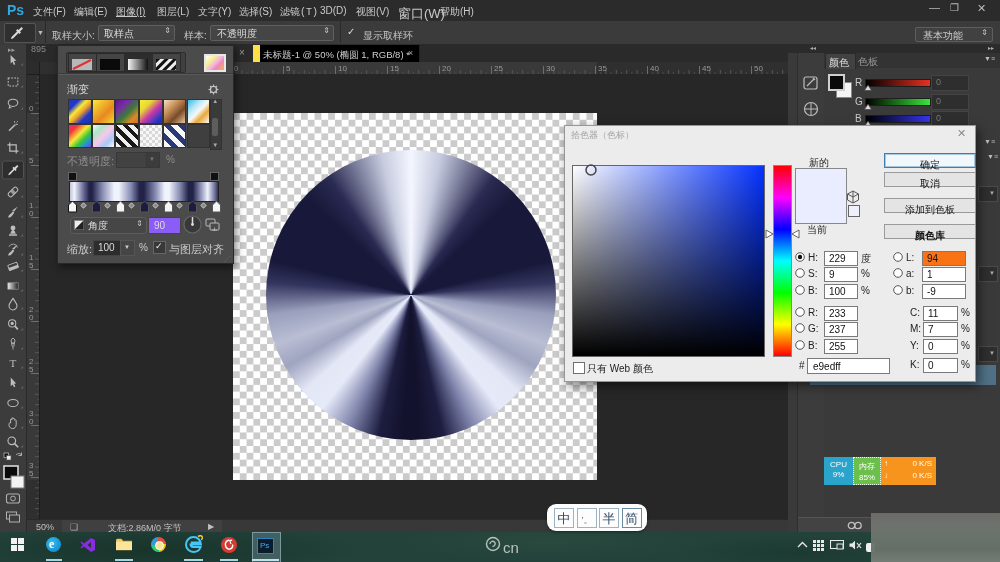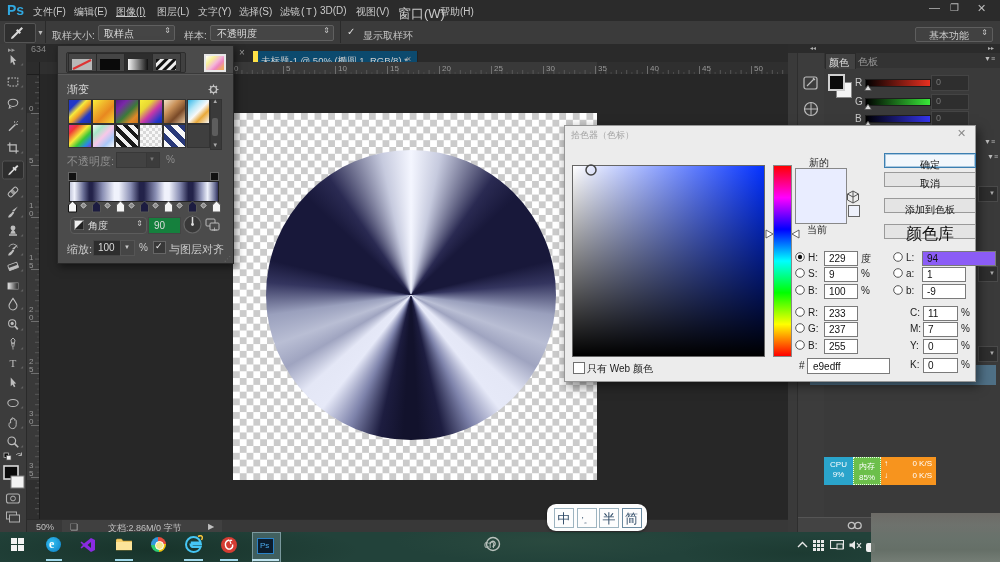--- a/index.html
+++ b/index.html
@@ -44,29 +44,29 @@
   </div>
   <span class="abs txt" style="left:184px;top:8px;font-size:10px;color:#c6c6c6;">样本:</span>
   <div class="abs" style="left:210px;top:4px;width:122px;height:14px;background:#454545;border:1px solid #606060;border-radius:2px;">
     <span class="abs txt" style="left:6px;top:1px;font-size:10px;color:#ddd;">不透明度</span>
     <span class="abs txt" style="right:3px;top:0px;font-size:8px;color:#ccc;">⇕</span>
   </div>
   <div class="abs" style="left:340px;top:0px;width:1px;height:22px;background:#2a2a2a;"></div>
   <span class="abs txt" style="left:347px;top:5px;font-size:10px;color:#ddd;">✓</span>
   <span class="abs txt" style="left:363px;top:8px;font-size:10px;color:#c6c6c6;">显示取样环</span>
   <div class="abs" style="left:915px;top:6px;width:76px;height:13px;background:#414141;border:1px solid #5e5e5e;border-radius:2px;">
-    <span class="abs txt" style="left:7px;top:1px;font-size:10px;color:#ccc;margin-left:6px;">基本功能</span>
+    <span class="abs txt" style="left:7px;top:1px;font-size:10px;color:#ccc;">基本功能</span>
     <span class="abs txt" style="right:4px;top:0px;font-size:8px;color:#ccc;">⇕</span>
   </div>
 </div>
 
 <div class="abs" id="tabrow" style="left:26px;top:44px;width:762px;height:18px;background:#2a2a2a;">
-  <span class="abs txt" style="left:5px;top:0px;font-size:9px;color:#8a8a8a;">634</span>
+  <span class="abs txt" style="left:5px;top:0px;font-size:9px;color:#8a8a8a;">895</span>
   <span class="abs txt" style="left:213px;top:3px;font-size:10px;color:#9a9a9a;">×</span>
-  <div class="abs" style="left:227px;top:7px;width:159px;height:17px;background:#0c4a6e;border-left:5px solid #fde047;border-right:1px solid #222;">
+  <div class="abs" style="left:227px;top:1px;width:159px;height:17px;background:#000000;border-left:7px solid #fde047;border-right:1px solid #222;">
     <span class="abs txt" style="left:3px;top:4px;font-size:9.5px;color:#cfcfcf;">未标题-1 @ 50% (椭圆 1, RGB/8) *</span>
     <span class="abs txt" style="left:148px;top:3px;font-size:9px;color:#9a9a9a;">×</span>
   </div>
 </div>
 
 <div class="abs" id="hruler" style="left:26px;top:62px;width:762px;height:12px;background:#2f2f2f;border-bottom:1px solid #1d1d1d;">
     <div class="abs" style="left:207px;top:0;width:364px;height:12px;background:rgba(255,255,255,0.05);"></div>
     <svg width="762" height="12" style="position:absolute;left:0;top:0;">
       <rect x="106.2" y="10" width="1" height="2" fill="#4a4a4a"></rect>
       <rect x="111.4" y="8" width="1" height="4" fill="#585858"></rect>
@@ -646,21 +646,21 @@
       <path d="M4.5 0 L8.5 4 L8.5 11 L0.5 11 L0.5 4 Z" fill="#f5f5f5" stroke="#555" stroke-width="1"></path>
     </svg>
     <div class="abs" style="left:12px;top:171px;width:75px;height:15px;background:#464646;border:1px solid #5c5c5c;border-radius:4px;">
       <svg class="abs" style="left:3px;top:2px;" width="10" height="10">
         <rect x="0.5" y="0.5" width="9" height="9" fill="#eee" stroke="#888"></rect>
         <path d="M0.5 9.5 L9.5 9.5 L9.5 0.5 Z" fill="#222"></path>
       </svg>
       <span class="abs txt" style="left:17px;top:1px;font-size:10px;color:#ddd;">角度</span>
       <span class="abs txt" style="right:3px;top:1px;font-size:8px;color:#ccc;">⇕</span>
     </div>
-    <div class="abs" style="left:90px;top:171px;width:31px;height:15px;background:#15803d;border:1px solid #444;">
+    <div class="abs" style="left:90px;top:171px;width:31px;height:15px;background:#8b5cf6;border:1px solid #444;">
       <span class="abs txt" style="left:5px;top:2px;font-size:10px;color:#ddd;">90</span>
     </div>
     <svg class="abs" style="left:125px;top:169px;" width="19" height="19">
       <circle cx="9.5" cy="9.5" r="8.5" fill="#383838" stroke="#666" stroke-width="1.2"></circle>
       <line x1="9.5" y1="9.5" x2="9.5" y2="2" stroke="#ddd" stroke-width="1.5"></line>
       <circle cx="9.5" cy="9.5" r="1.4" fill="#ddd"></circle>
     </svg>
     <svg class="abs" style="left:147px;top:172px;" width="15" height="13">
       <rect x="1" y="1" width="9" height="7" rx="1" fill="none" stroke="#bbb"></rect>
       <rect x="5" y="5" width="9" height="7" rx="1" fill="#4b4b4b" stroke="#bbb"></rect>
@@ -698,21 +698,21 @@
     <span class="abs txt" style="left:244px;top:30px;font-size:10px;color:#222;">新的</span>
     <div class="abs" style="left:230px;top:42px;width:50px;height:54px;border:1px solid #888;background:#e9edff;"></div>
     <span class="abs txt" style="left:242px;top:97px;font-size:10px;color:#222;">当前</span>
     <svg class="abs" style="left:281px;top:64px;" width="14" height="14">
       <path d="M7 1 L12.5 4 L12.5 10 L7 13 L1.5 10 L1.5 4 Z M7 1 L7 7 M1.5 4 L7 7 L12.5 4 M7 13 L7 7" fill="none" stroke="#555" stroke-width="1"></path>
     </svg>
     <div class="abs" style="left:283px;top:79px;width:10px;height:10px;border:1px solid #666;background:#eef1fb;"></div>
     <div class="abs" style="left:319px;top:27px;width:90px;height:13px;background:#f2f7fc;border:1px solid #3c7fb1;box-shadow:0 0 0 1px #a8c8e0 inset;text-align:center;"><span style="font-size:10px;color:#111;line-height:13px;">确定</span></div>
     <div class="abs" style="left:319px;top:46px;width:90px;height:13px;background:#e4e4e4;border:1px solid #9a9a9a;text-align:center;"><span style="font-size:10px;color:#111;line-height:13px;">取消</span></div>
     <div class="abs" style="left:319px;top:72px;width:90px;height:13px;background:#e4e4e4;border:1px solid #9a9a9a;text-align:center;"><span style="font-size:10px;color:#111;line-height:13px;">添加到色板</span></div>
-    <div class="abs" style="left:319px;top:98px;width:90px;height:13px;background:#e4e4e4;border:1px solid #9a9a9a;text-align:center;"><span style="font-size:16px;color:#111;line-height:13px;">颜色库</span></div>
+    <div class="abs" style="left:319px;top:98px;width:90px;height:13px;background:#e4e4e4;border:1px solid #9a9a9a;text-align:center;"><span style="font-size:10px;color:#111;line-height:13px;font-weight:bold;">颜色库</span></div>
     <svg class="abs" style="left:230px;top:126px;" width="11" height="11">
       <circle cx="5" cy="5" r="4.3" fill="#fff" stroke="#555" stroke-width="1"></circle>
       <circle cx="5" cy="5" r="2.2" fill="#111"></circle>
     </svg>
     <span class="abs txt" style="left:243px;top:126px;font-size:10px;color:#222;">H:</span>
     <div class="abs" style="left:259px;top:125px;width:32px;height:13px;background:#fff;border:1px solid #7a7a7a;">
       <span class="abs txt" style="left:4px;top:1px;font-size:10px;color:#111;">229</span>
     </div>
     <span class="abs txt" style="left:296px;top:126px;font-size:10px;color:#222;">度</span>
     <svg class="abs" style="left:230px;top:142px;" width="11" height="11">
@@ -753,21 +753,21 @@
       <span class="abs txt" style="left:4px;top:1px;font-size:10px;color:#111;">255</span>
     </div>
     <span class="abs txt" style="left:234px;top:234px;font-size:10px;color:#222;">#</span>
     <div class="abs" style="left:242px;top:232px;width:81px;height:14px;background:#fff;border:1px solid #7a7a7a;">
       <span class="abs txt" style="left:5px;top:2px;font-size:10px;color:#111;">e9edff</span>
     </div>
     <svg class="abs" style="left:328px;top:126px;" width="11" height="11">
       <circle cx="5" cy="5" r="4.3" fill="#fff" stroke="#555" stroke-width="1"></circle>
     </svg>
     <span class="abs txt" style="left:341px;top:126px;font-size:10px;color:#222;">L:</span>
-    <div class="abs" style="left:357px;top:125px;width:42px;height:13px;background:#8b5cf6;border:1px solid #7a7a7a;padding-left:30px;">
+    <div class="abs" style="left:357px;top:125px;width:42px;height:13px;background:#f97316;border:1px solid #7a7a7a;">
       <span class="abs txt" style="left:4px;top:1px;font-size:10px;color:#111;">94</span>
     </div>
     <svg class="abs" style="left:328px;top:142px;" width="11" height="11">
       <circle cx="5" cy="5" r="4.3" fill="#fff" stroke="#555" stroke-width="1"></circle>
     </svg>
     <span class="abs txt" style="left:341px;top:142px;font-size:10px;color:#222;">a:</span>
     <div class="abs" style="left:357px;top:141px;width:42px;height:13px;background:#fff;border:1px solid #7a7a7a;">
       <span class="abs txt" style="left:4px;top:1px;font-size:10px;color:#111;">1</span>
     </div>
     <svg class="abs" style="left:328px;top:159px;" width="11" height="11">
@@ -837,21 +837,21 @@
     </div>
     <div class="abs" style="left:46px;top:27px;width:16px;height:2px;background:#9ed6e8;"></div>
     <div class="abs" style="left:115px;top:27px;width:18px;height:2px;background:#9ed6e8;"></div>
     <div class="abs" style="left:184px;top:27px;width:19px;height:2px;background:#9ed6e8;"></div>
     <div class="abs" style="left:220px;top:27px;width:18px;height:2px;background:#9ed6e8;"></div>
     <div class="abs" style="left:252px;top:27px;width:27px;height:2px;background:#bfe3ee;"></div>
     <svg class="abs" style="left:485px;top:4px;" width="16" height="16">
       <circle cx="8" cy="8" r="6.5" fill="none" stroke="#b9c2bd" stroke-width="1.4"></circle>
       <path d="M5 8 C5 5.5 8 4.5 9.5 6 C11 7.5 10 10.5 7.5 10.5" fill="none" stroke="#b9c2bd" stroke-width="1.3"></path>
     </svg>
-    <span class="abs txt" style="left:484px;top:7px;font-size:10px;color:#b9c2bd;">cn</span>
+    <span class="abs txt" style="left:503px;top:7px;font-size:15px;color:#b9c2bd;">cn</span>
     <svg class="abs" style="left:797px;top:9px;" width="11" height="8">
       <path d="M1 6 L5.5 1.5 L10 6" fill="none" stroke="#e8e8e8" stroke-width="1.4"></path>
     </svg>
     <svg class="abs" style="left:813px;top:8px;" width="12" height="12">
       <rect x="0" y="0" width="3" height="3" fill="#e8e8e8"></rect>
       <rect x="4" y="0" width="3" height="3" fill="#e8e8e8"></rect>
       <rect x="8" y="0" width="3" height="3" fill="#e8e8e8"></rect>
       <rect x="0" y="4" width="3" height="3" fill="#e8e8e8"></rect>
       <rect x="4" y="4" width="3" height="3" fill="#e8e8e8"></rect>
       <rect x="8" y="4" width="3" height="3" fill="#e8e8e8"></rect>

